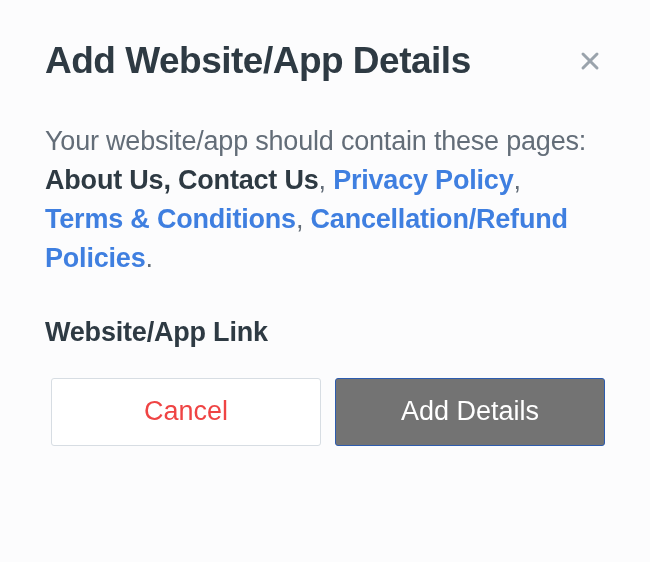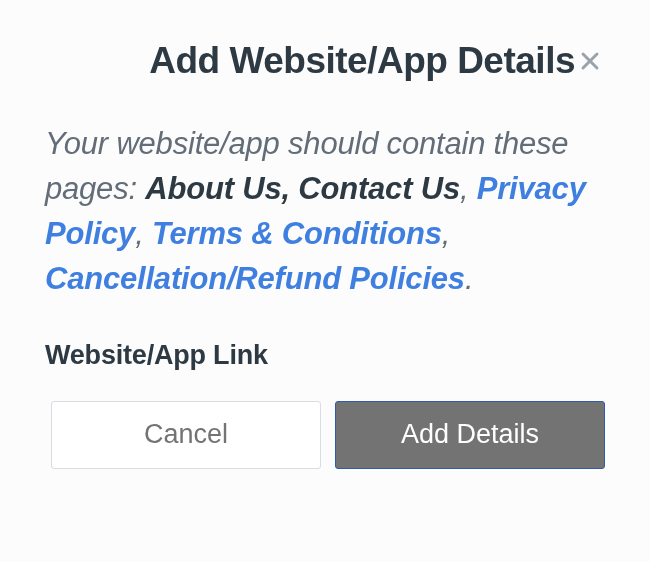--- a/index.html
+++ b/index.html
@@ -12,21 +12,21 @@
       position: relative;
     }
 
     .dialog {
       padding: 40px 45px 40px 45px;
     }
 
     .dialog-header {
       display: flex;
       align-items: center;
-      justify-content: flex-end;
+      justify-content: space-between;
       margin-bottom: 40px;
     }
 
     .dialog-title {
       font-size: 37px;
       font-weight: 700;
       color: #2e3a43;
       letter-spacing: -0.5px;
     }
 
@@ -39,26 +39,25 @@
       width: 30px;
       height: 30px;
     }
 
     .close-btn svg {
       width: 24px;
       height: 24px;
     }
 
     .info-text {
-      font-size: 31px;
+      font-size: 27px;
       line-height: 1.45;
       color: #636d78;
       margin-bottom: 38px;
       letter-spacing: -0.2px;
-      font-style: italic;
     }
 
     .info-text .bold {
       font-weight: 700;
       color: #2e3a43;
     }
 
     .info-text a {
       color: #3f7fe0;
       text-decoration: none;
@@ -99,21 +98,21 @@
       height: 68px;
       font-size: 27px;
       border-radius: 3px;
       cursor: pointer;
       font-family: inherit;
       border: 1px solid transparent;
     }
 
     .btn-cancel {
       background: #fff;
-      color: #737373;
+      color: #ef4444;
       border: 1px solid #d7dde3;
     }
 
     .btn-primary {
       background: #737373;
       color: #fff;
       border: 1px solid #2d5caf;
     }
   </style>
 </head>

